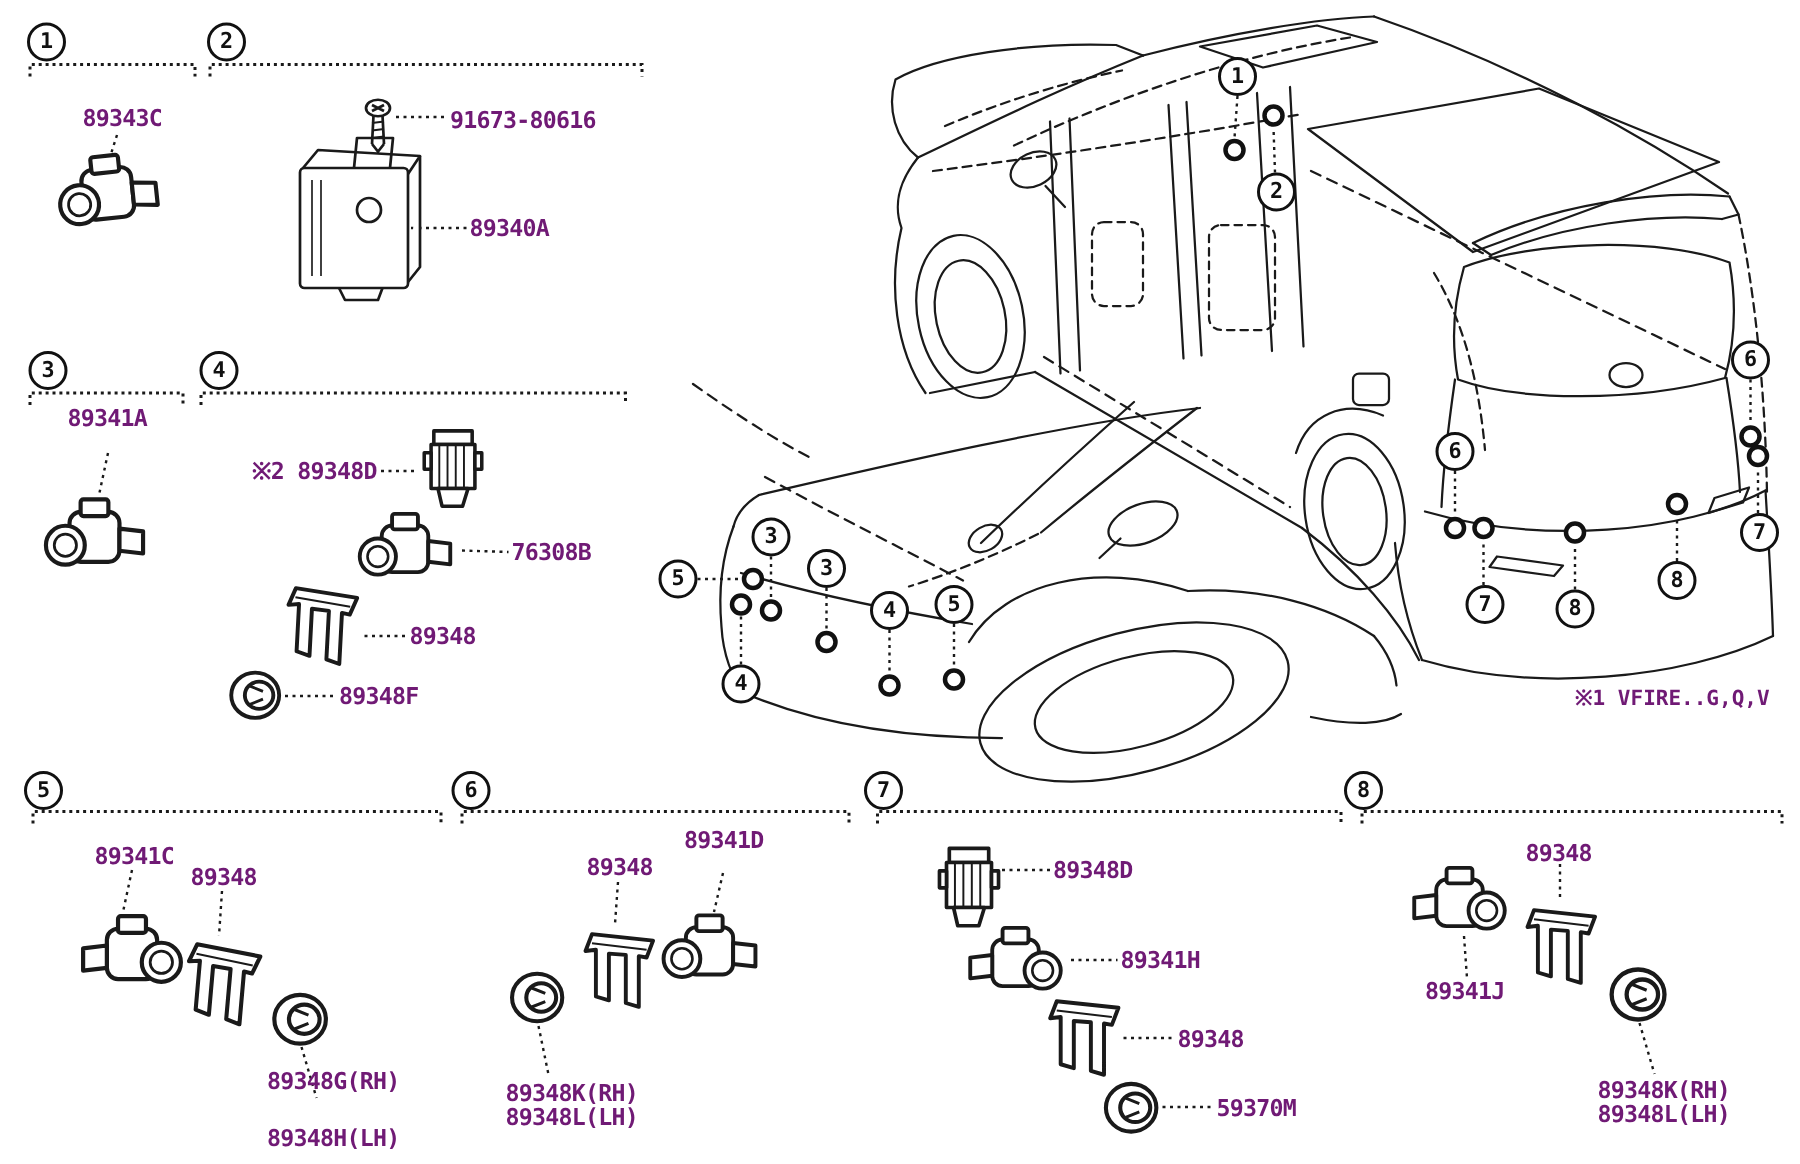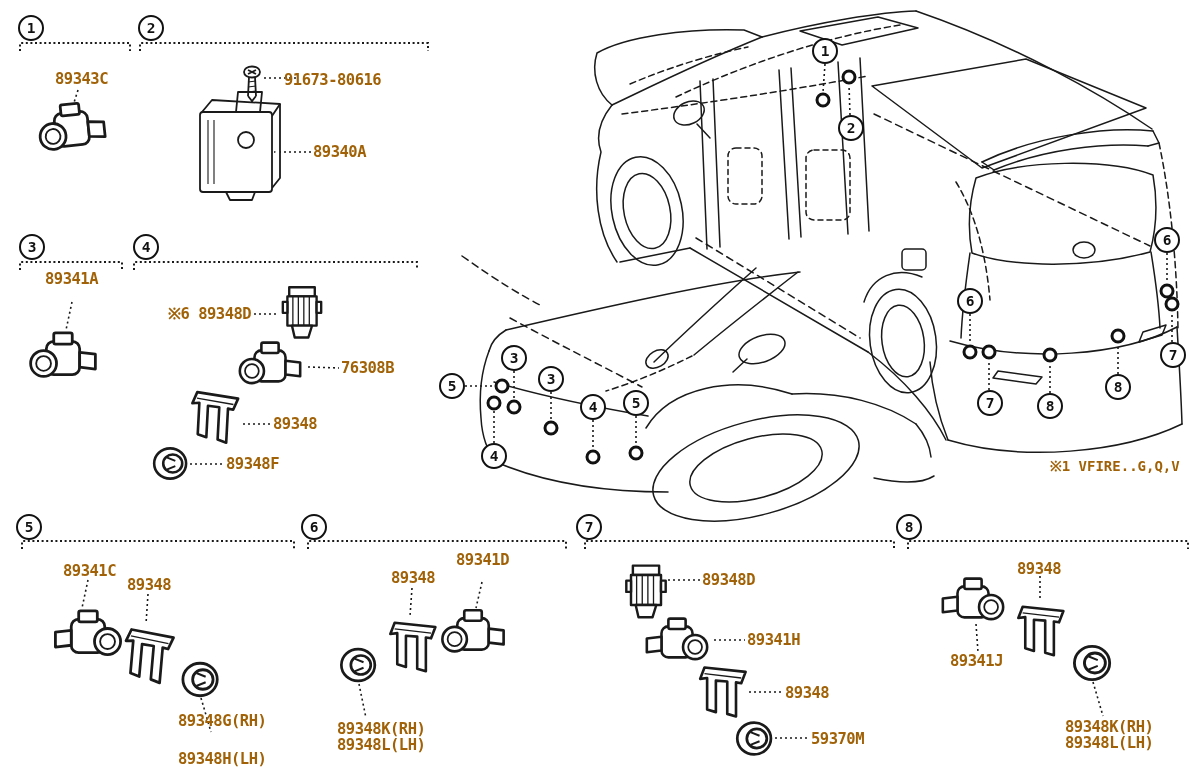--- a/index.html
+++ b/index.html
@@ -1,20 +1,20 @@
 <!DOCTYPE html>
 <html><head>
 <meta charset="utf-8">
 <style>
   html,body{margin:0;padding:0;background:#fff;}
   .page{position:relative;width:1200px;height:776px;background:#fff;overflow:hidden;
         font-family:"DejaVu Sans Mono","Liberation Mono",monospace;}
   svg.art{position:absolute;left:0;top:0;}
   .lbl{position:absolute;font-weight:700;font-size:15.5px;line-height:16px;
-       color:#a16207;letter-spacing:-0.5px;white-space:pre;cursor:default;}
+       color:#701a75;letter-spacing:-0.5px;white-space:pre;cursor:default;}
   .note{font-size:14px;letter-spacing:0;}
   .co{position:absolute;width:26px;height:26px;border:2.2px solid #111;border-radius:50%;
       background:#fff;box-sizing:border-box;display:flex;align-items:center;justify-content:center;
       font-size:14.5px;font-weight:700;color:#111;transform:translate(-50%,-50%);z-index:5;}
   .ring{position:absolute;width:15px;height:15px;border:3.4px solid #111;border-radius:50%;
       background:#fff;box-sizing:border-box;transform:translate(-50%,-50%);z-index:4;}
 </style>
 </head>
 <body>
 
@@ -263,24 +263,24 @@
 <div class="co" style="left:31px;top:28px">1</div>
 <div class="co" style="left:151px;top:28px">2</div>
 <div class="co" style="left:32px;top:247px">3</div>
 <div class="co" style="left:146px;top:247px">4</div>
 <div class="co" style="left:29px;top:527px">5</div>
 <div class="co" style="left:314px;top:527px">6</div>
 <div class="co" style="left:589px;top:527px">7</div>
 <div class="co" style="left:909px;top:527px">8</div>
 
 <div class="lbl" style="left:55px;top:71px">89343C</div>
-<div class="lbl" style="left:284px;top:72px">91673-80616</div>
+<div class="lbl" style="left:300px;top:72px">91673-80616</div>
 <div class="lbl" style="left:313px;top:144px">89340A</div>
 <div class="lbl" style="left:45px;top:271px">89341A</div>
-<div class="lbl" style="left:168px;top:306px">※6 89348D</div>
+<div class="lbl" style="left:168px;top:306px">※2 89348D</div>
 <div class="lbl" style="left:341px;top:360px">76308B</div>
 <div class="lbl" style="left:273px;top:416px">89348</div>
 <div class="lbl" style="left:226px;top:456px">89348F</div>
 <div class="lbl" style="left:63px;top:563px">89341C</div>
 <div class="lbl" style="left:127px;top:577px">89348</div>
 <div class="lbl" style="left:178px;top:713px">89348G(RH)</div>
 <div class="lbl" style="left:178px;top:751px">89348H(LH)</div>
 <div class="lbl" style="left:391px;top:570px">89348</div>
 <div class="lbl" style="left:456px;top:552px">89341D</div>
 <div class="lbl" style="left:337px;top:721px">89348K(RH)</div>

